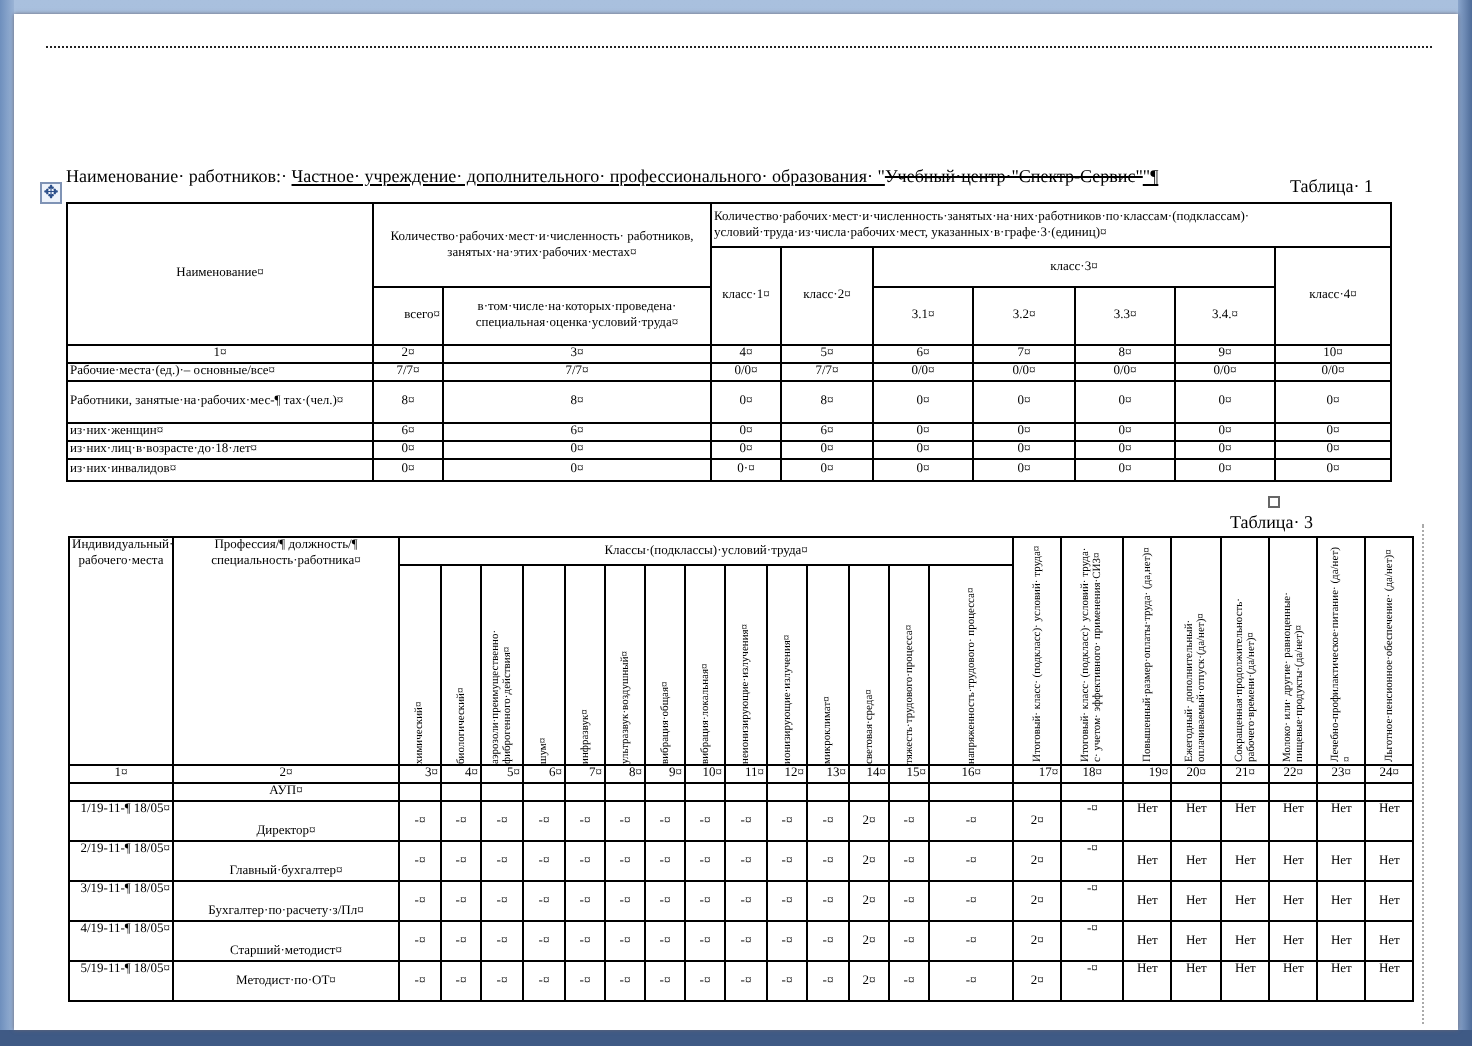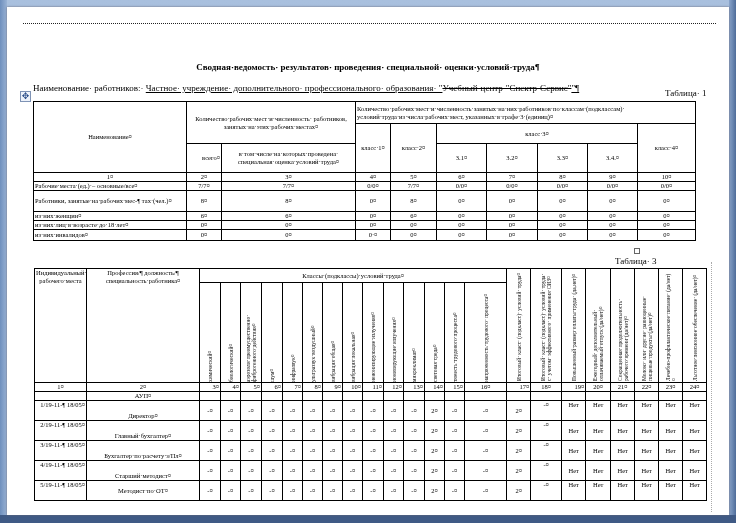--- a/index.html
+++ b/index.html
@@ -58,28 +58,27 @@
 </head>
 <body>
 
 <div class="frame-left"></div>
 <div class="frame-right"></div>
 <div class="frame-bottom"></div>
 
 <div class="page">
   <div class="header-line"></div>
 
-  <div class="title">Сводная·ведомость· результатов· проведения· специальной· оценки·условий·труда¶</div>
 
   <div class="org-line">
     <span>Наименование· работников:· </span><span class="u">Частное· учреждение· дополнительного· профессионального· образования· "</span><span class="u s">Учебный·центр·"Спектр-Сервис"</span><span class="u">"¶</span>
   </div>
 
   <div class="move-handle">✥</div>
-  <div class="table-caption" style="left:658px; top:81px;">Таблица· 1</div>
+  <div class="table-caption" style="left:638px; top:81px;">Таблица· 1</div>
 
   <table style="left:26px; top:94px; width:662px;">
     <colgroup>
       <col style="width:153px">
         <col style="width:35px">
         <col style="width:134px">
       <col style="width:35px">
         <col style="width:46px">
         <col style="width:50px">
         <col style="width:51px">

